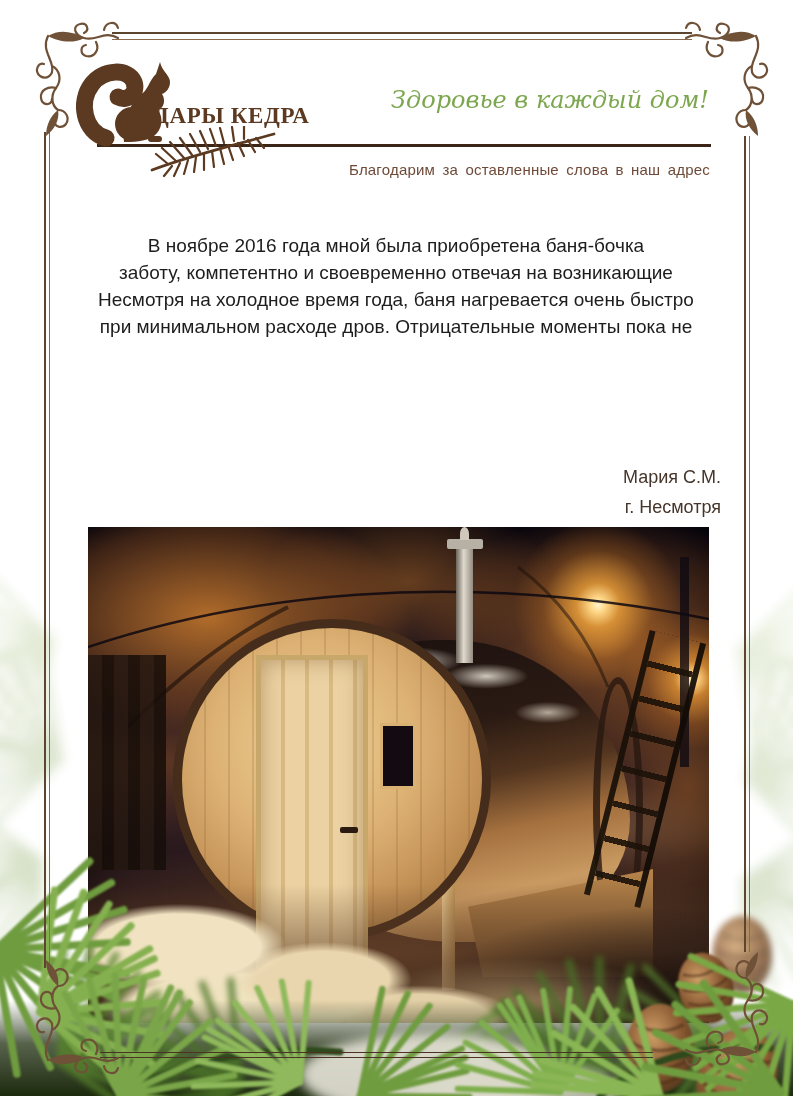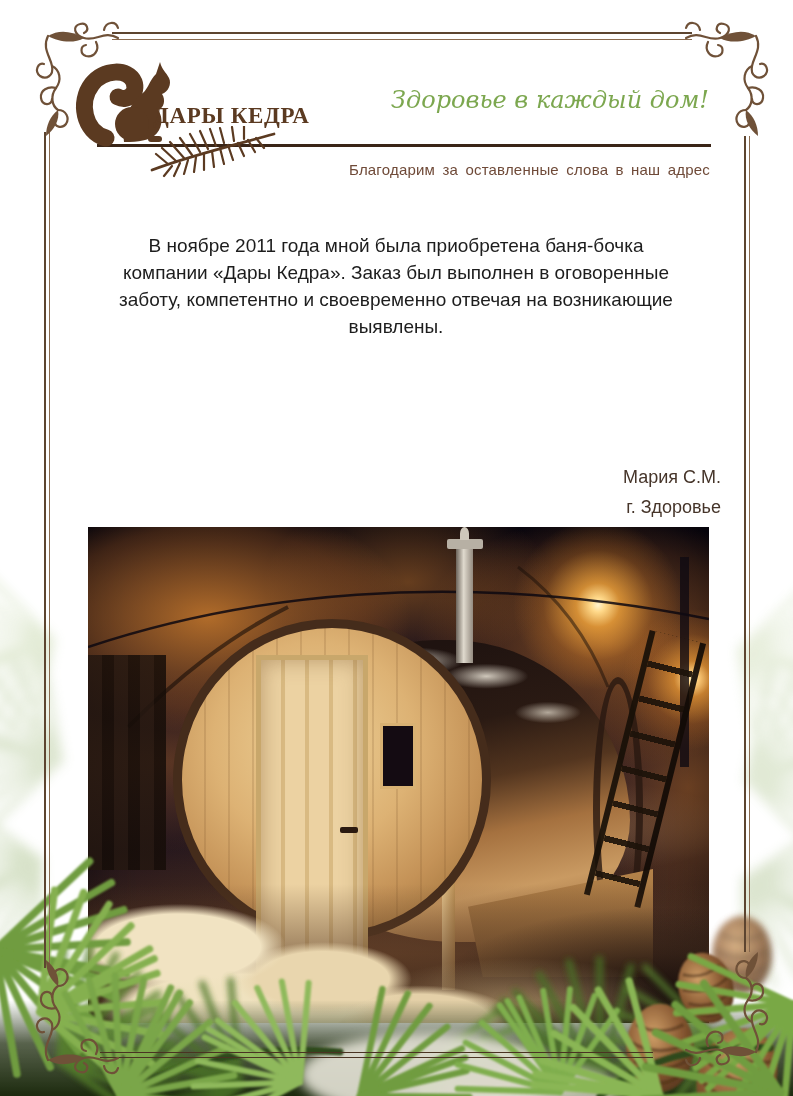--- a/index.html
+++ b/index.html
@@ -263,23 +263,23 @@
     <path d="M20,38 L8,28 M28,35 L14,22 M36,32 L22,16 M44,29 L32,12 M52,26 L42,8 M60,23 L52,5
              M68,20 L62,3 M76,17 L72,2 M86,15 L84,1 M96,13 L96,0
              M24,40 L16,50 M32,37 L26,50 M40,34 L36,48 M48,31 L46,46 M56,28 L56,44
              M64,25 L66,41 M72,22 L76,38 M80,19 L85,34 M90,17 L96,30 M100,14 L107,26 M108,12 L116,22"></path>
   </svg>
   <div class="tagline">Здоровье в каждый дом!</div>
   <div class="header-rule"></div>
   <div class="thanks">Благодарим за оставленные слова в наш адрес</div>
 
   <div class="testimonial">
-    <div>В ноябре 2011 года мной была приобретена баня-бочка</div>
-    <div>компании «Дары Кедра». Заказ был выполнен в оговоренные</div>
+    <div>В ноябре 2016 года мной была приобретена баня-бочка</div>
     <div>заботу, компетентно и своевременно отвечая на возникающие</div>
-    <div>выявлены.</div>
+    <div>Несмотря на холодное время года, баня нагревается очень быстро</div>
+    <div>при минимальном расходе дров. Отрицательные моменты пока не</div>
   </div>
   <div class="signature">
     <div>Мария С.М.</div>
-    <div>г. Здоровье</div>
+    <div>г. Несмотря</div>
   </div>
 
 </div>
 
 </body></html>

